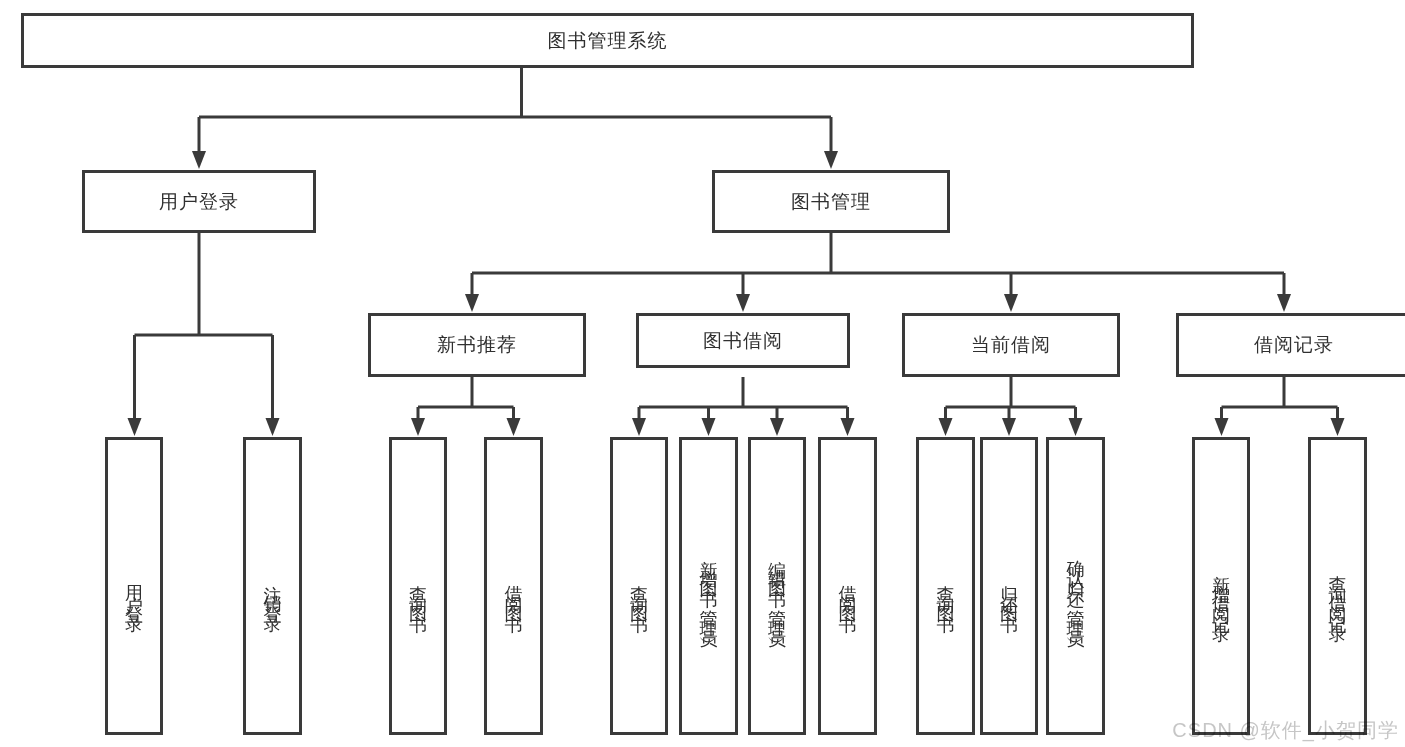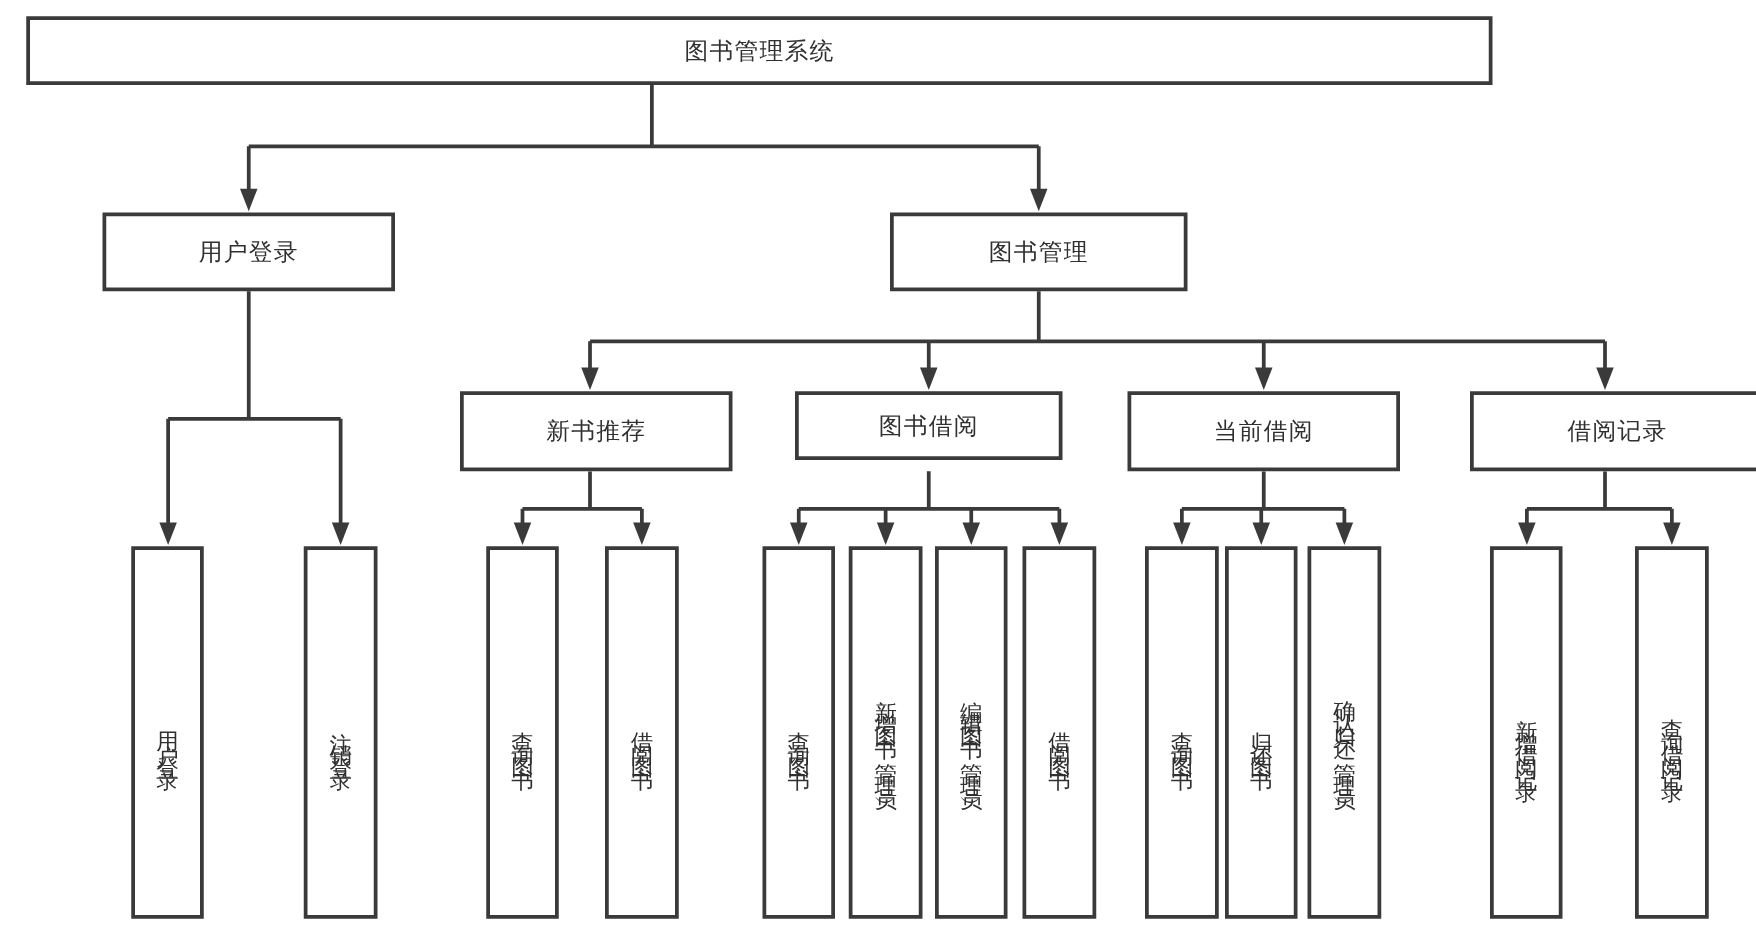--- a/index.html
+++ b/index.html
@@ -133,14 +133,15 @@
   <div class="box leaf" style="left:1046px;width:59px;">
     <span class="vtext">确认归还（管理员）</span>
   </div>
   <div class="box leaf" style="left:1192px;width:58px;">
     <span class="vtext">新增借阅记录</span>
   </div>
   <div class="box leaf" style="left:1308px;width:59px;">
     <span class="vtext">查询借阅记录</span>
   </div>
 
+  <div class="watermark">CSDN @软件_小贺同学</div>
 
 </div>
 
 </body></html>

